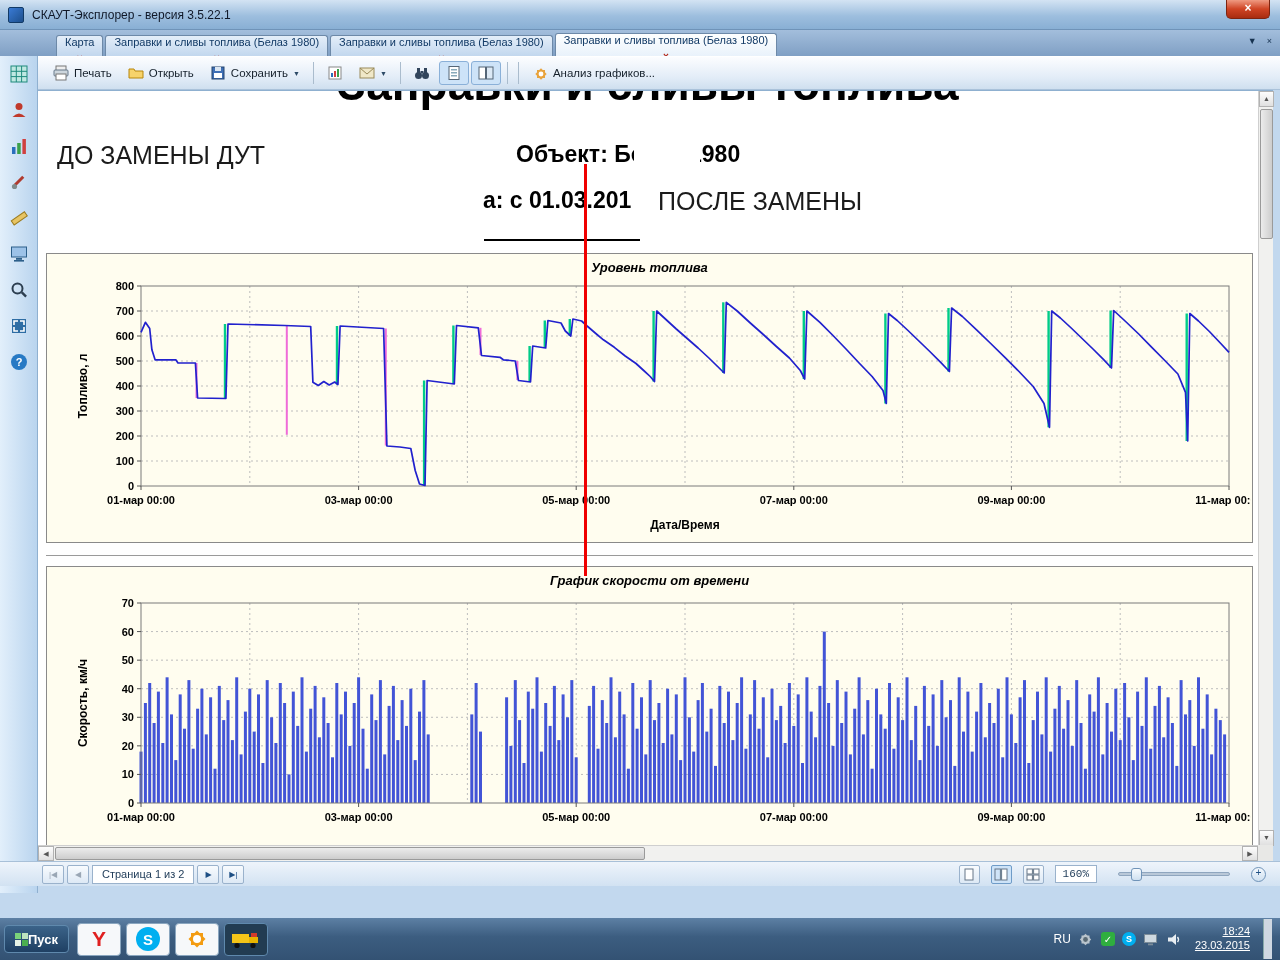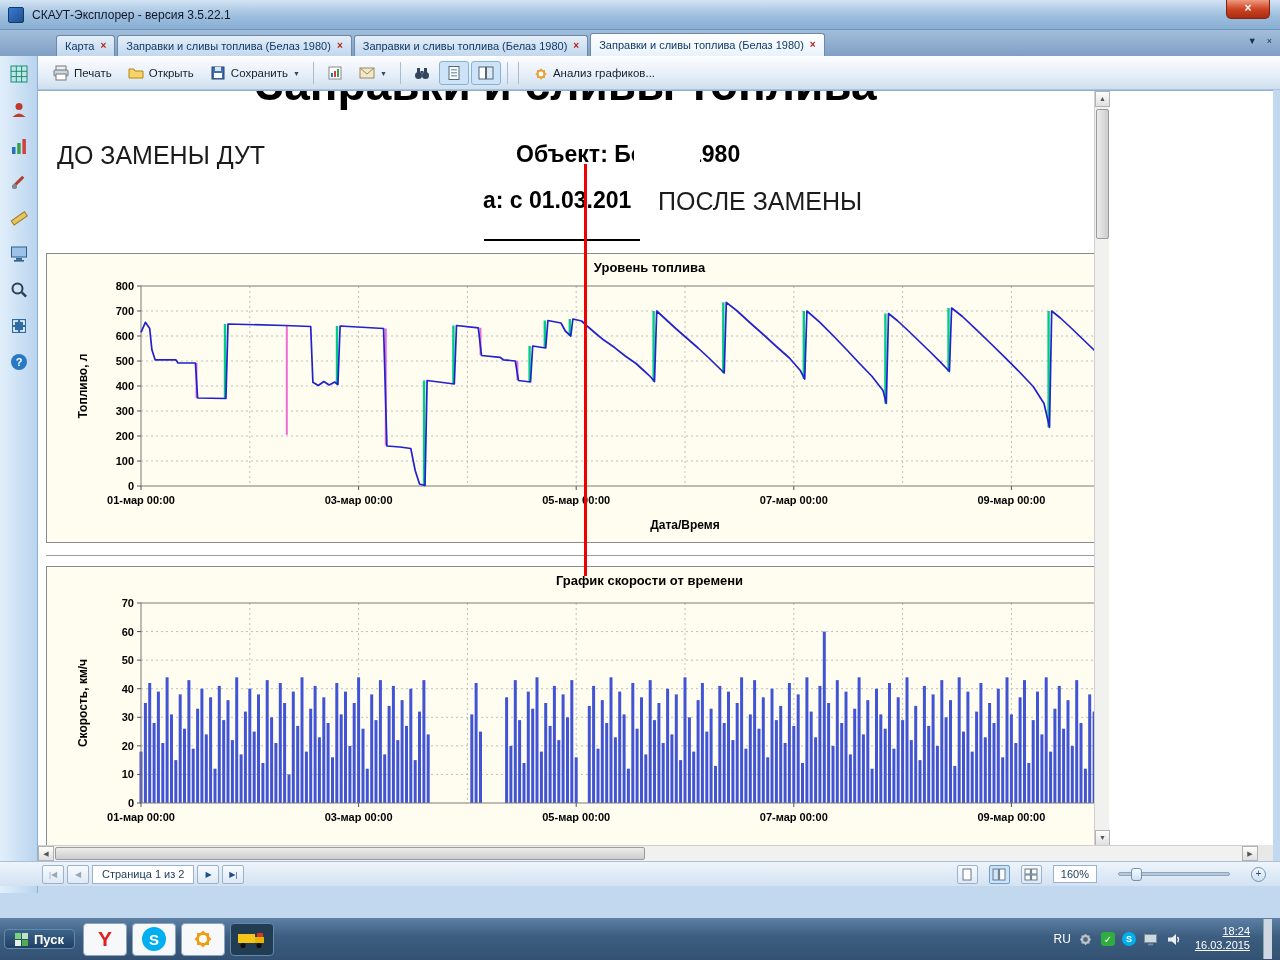--- a/index.html
+++ b/index.html
@@ -7,84 +7,84 @@
   .screen{position:relative;width:1280px;height:960px;overflow:hidden;background:#44678c;font-family:"Liberation Sans",sans-serif;}
   .app{position:absolute;left:0;top:0;width:1280px;height:918px;background:#c2d8ee;}
 
   
   .titlebar{position:absolute;left:0;top:0;width:100%;height:30px;background:linear-gradient(#d3e3f3,#9dbede 55%,#89afd4);display:flex;align-items:center;gap:8px;padding-left:8px;font-size:12px;color:#101828;border-bottom:1px solid #6f93b8;}
   .app-ico{width:16px;height:16px;border-radius:2px;background:linear-gradient(135deg,#3a7bd5,#1d4f8c);border:1px solid #123a66;}
   .close-btn{position:absolute;top:0;right:10px;width:44px;height:19px;background:linear-gradient(#ef9a82,#cf4424 50%,#a82c10);border:1px solid #7e2410;border-top:none;border-radius:0 0 5px 5px;color:#fff;text-align:center;line-height:17px;font-size:12px;font-weight:bold;}
 
   
   .tabbar{position:absolute;left:0;top:30px;width:100%;height:26px;background:linear-gradient(#a3bedc,#7f9fc4);display:flex;align-items:flex-end;padding-left:56px;}
-  .tab{display:flex;align-items:center;gap:6px;height:21px;padding:0 8px;margin-right:2px;background:linear-gradient(#e4eef9,#c2d7ee);border:1px solid #6d89a8;border-bottom:none;border-radius:3px 3px 0 0;font-size:11px;color:#123a66;white-space:nowrap;}
+  .tab{display:flex;align-items:center;gap:6px;height:21px;padding:0 8px;margin-right:2px;background:linear-gradient(#e4eef9,#c2d7ee);border:1px solid #6d89a8;border-bottom:none;border-radius:3px 3px 0 0;font-size:11px;color:#123a66;white-space:nowrap;flex-direction:column;}
   .tab.active{background:linear-gradient(#feffff,#e9f2fb);height:23px;}
   .tabx{color:#b22214;font-size:10px;font-weight:bold;line-height:10px;}
   .tab-ctrls{position:absolute;right:8px;top:36px;display:flex;gap:10px;color:#16324f;font-size:9px;}
   .tab-ctrls .tc{cursor:default;}
 
   
   .toolbar{position:absolute;left:38px;top:56px;width:1242px;height:34px;background:linear-gradient(#fcfdff,#e2ecf7 65%,#cfdfef);border-top:1px solid #ffffff;border-bottom:1px solid #aac2da;display:flex;align-items:center;gap:2px;padding-left:8px;font-size:11.5px;color:#15202b;}
   .tbtn{display:flex;align-items:center;gap:5px;padding:3px 6px;border-radius:3px;border:1px solid transparent;}
   .tbtn.pressed{background:#cde3f8;border-color:#8ab0d8;}
   .tsep{width:1px;height:22px;background:#aabccd;margin:0 4px;}
   .tdrop{font-size:7px;color:#2c4a66;}
 
   
   .sidebar{position:absolute;left:0;top:56px;width:38px;height:837px;background:linear-gradient(90deg,#e2effb,#b9d4ee);border-right:1px solid #8fb0d0;display:flex;flex-direction:column;align-items:center;padding-top:5px;gap:10px;}
   .sbtn{width:26px;height:26px;display:flex;align-items:center;justify-content:center;border-radius:3px;}
 
   
   .content{position:absolute;left:38px;top:90px;width:1235px;height:755px;background:#ffffff;display:flex;border-top:1px solid #8fb0d0;}
-  .page{position:relative;width:1056px;height:755px;background:#ffffff;overflow:hidden;}
+  .page{position:relative;width:1220px;height:755px;background:#ffffff;overflow:hidden;}
   .rpt-title{position:absolute;left:0;top:-34px;width:100%;text-align:center;font-size:46px;font-weight:bold;color:#000;}
   .anno{position:absolute;font-size:25px;color:#1b1b1b;white-space:nowrap;}
   .obj-line{position:absolute;left:478px;top:50px;font-size:23px;font-weight:bold;color:#000;white-space:nowrap;}
   .period-line{position:absolute;left:445px;top:96px;font-size:23px;font-weight:bold;color:#000;white-space:nowrap;}
   .patch{position:absolute;left:596px;top:44px;width:66px;height:42px;background:#fff;z-index:5;}
   .underline{position:absolute;left:446px;top:148px;width:156px;height:2px;background:#000;}
   .redline{position:absolute;left:546px;top:73px;width:3px;height:412px;background:#f00000;z-index:30;}
   .chartbox{position:absolute;left:8px;width:1207px;background:#fffdef;border:1px solid #8a8a8a;}
   .chart1{top:162px;height:290px;}
   .chart2{top:475px;height:320px;}
-  .chart-title{text-align:center;font-size:13px;font-weight:bold;color:#000;padding-top:6px;height:24px;}
+  .chart-title{text-align:center;font-size:13px;font-weight:bold;color:#000;padding-top:6px;height:24px;font-style:italic;}
   .divline{position:absolute;left:8px;top:464px;width:1207px;height:1px;background:#9a9a9a;}
   svg{font-family:"Liberation Sans",sans-serif;display:block;}
 
   
   .vscroll{position:relative;width:15px;height:755px;background:#f1f1ef;border-left:1px solid #cfcfcf;}
   .sarr{position:absolute;left:0;width:15px;height:16px;background:linear-gradient(#fdfdfd,#e0e0e0);border:1px solid #b2b2b2;font-size:7px;color:#555;text-align:center;line-height:14px;}
   .vthumb{position:absolute;left:1px;top:18px;width:13px;height:130px;background:linear-gradient(90deg,#ececec,#cdcdcd);border:1px solid #9a9a9a;border-radius:2px;}
   .hscroll{position:absolute;left:38px;top:845px;width:1220px;height:16px;background:#f1f1ef;border-top:1px solid #cfcfcf;}
   .harr{position:absolute;top:0;width:16px;height:15px;background:linear-gradient(#fdfdfd,#e0e0e0);border:1px solid #b2b2b2;font-size:7px;color:#555;text-align:center;line-height:13px;}
   .hthumb{position:absolute;left:17px;top:1px;width:590px;height:13px;background:linear-gradient(#ececec,#cdcdcd);border:1px solid #9a9a9a;border-radius:2px;}
   .scorner{position:absolute;left:1258px;top:845px;width:15px;height:16px;background:#e8e8e6;}
 
   
   .pagerbar{position:absolute;left:0;top:861px;width:1280px;height:25px;background:linear-gradient(#eef4fb,#d2e2f2);border-top:1px solid #a8c0d8;display:flex;align-items:center;gap:3px;padding-left:42px;font-size:11px;color:#1d3a57;}
   .navbtn{width:22px;height:19px;border:1px solid #9ab2cc;background:linear-gradient(#f8fbfe,#dde9f5);border-radius:2px;display:flex;align-items:center;justify-content:center;font-size:8px;color:#1d4f84;}
   .navbtn.dis{color:#9aa7b5;}
   .pagelabel{height:19px;border:1px solid #9ab2cc;background:#fff;padding:0 9px;display:flex;align-items:center;}
-  .rightgrp{margin-left:auto;display:flex;align-items:center;gap:11px;padding-right:14px;}
+  .rightgrp{margin-left:auto;display:flex;align-items:center;gap:11px;padding-right:14px;font-family:Liberation Mono, monospace;}
   .viewbtn{width:21px;height:19px;border:1px solid #9ab2cc;background:linear-gradient(#f8fbfe,#dde9f5);border-radius:2px;display:flex;align-items:center;justify-content:center;}
   .viewbtn.pressed{background:#cde3f8;border-color:#6f9cc8;}
   .zoomlabel{border:1px solid #9ab2cc;background:#fff;padding:2px 7px;}
   .slider{position:relative;width:112px;height:4px;background:#b9c8d8;border:1px solid #8fa6bf;border-radius:2px;margin:0 10px;}
   .sthumb{position:absolute;left:12px;top:-5px;width:11px;height:13px;background:linear-gradient(#f6fafe,#cfe0f0);border:1px solid #6f93b8;border-radius:3px;}
   .zoomplus{width:15px;height:15px;border-radius:50%;border:1px solid #6f93b8;background:linear-gradient(#f3f8fd,#cfe0f0);display:flex;align-items:center;justify-content:center;font-size:10px;color:#1d4f84;line-height:1;}
 
   
   .statusbar{position:absolute;left:0;top:893px;width:1280px;height:25px;background:#f4f4f1;border-top:1px solid #c6c6c6;display:flex;align-items:center;font-size:11px;color:#1c1c1c;padding-left:10px;}
   .sgreen{width:13px;height:13px;background:#3fcf3f;border:1px solid #2a8f2a;margin-right:10px;}
   .coords{position:absolute;left:460px;}
 
   
   .taskbar{position:absolute;left:0;top:918px;width:1280px;height:42px;background:linear-gradient(#5d80a4,#3c5d80 45%,#335273);display:flex;align-items:center;padding:0 4px;}
-  .startbtn{display:flex;align-items:center;gap:6px;height:20px;padding:0 10px;border-radius:4px;background:linear-gradient(#3b6389,#1f4063);border:1px solid #5f89ad;color:#fff;font-size:13px;font-weight:bold;margin-right:8px;}
+  .startbtn{display:flex;align-items:center;height:28px;padding:0 10px;border-radius:4px;background:linear-gradient(#3b6389,#1f4063);border:1px solid #5f89ad;color:#fff;font-size:13px;font-weight:bold;margin-right:8px;}
   .startico{display:grid;grid-template-columns:6px 6px;grid-template-rows:6px 6px;gap:1px;}
   .startico i{display:block;}
   .tile{width:44px;height:33px;border-radius:4px;background:#f6f8fa;border:1px solid #8aa6bf;display:flex;align-items:center;justify-content:center;margin-right:5px;}
   .tile.dark{background:#223c52;border-color:#5f89ad;}
   .ylet{color:#e02020;font-size:21px;font-weight:bold;}
   .skcirc{width:24px;height:24px;border-radius:50%;background:#00aff0;color:#fff;font-weight:bold;font-size:15px;display:flex;align-items:center;justify-content:center;}
   .tray{margin-left:auto;display:flex;align-items:center;gap:7px;color:#fff;padding-right:4px;}
   .lang{font-size:12px;padding-left:39px;}
   .tico{width:16px;height:16px;display:flex;align-items:center;justify-content:center;font-size:10px;}
   .shield{width:14px;height:14px;background:#2fae3f;border-radius:3px;color:#fff;font-size:10px;display:flex;align-items:center;justify-content:center;}
@@ -776,18 +776,18 @@
           </svg>
         </span>
       <span class="tico">
           <svg width="15" height="15">
             <polygon points="2,5.5 6,5.5 10,2 10,13 6,9.5 2,9.5" fill="#e8eef2"></polygon>
             <path d="M11.5 5 Q13.5 7.5 11.5 10" fill="none" stroke="#e8eef2" stroke-width="1.4"></path>
           </svg>
         </span>
       <div class="clock">
         <div>18:24</div>
-        <div>16.03.2015</div>
+        <div>23.03.2015</div>
       </div>
       <div class="showdesk"></div>
     </div>
   </div>
 </div>
 
 </body></html>

